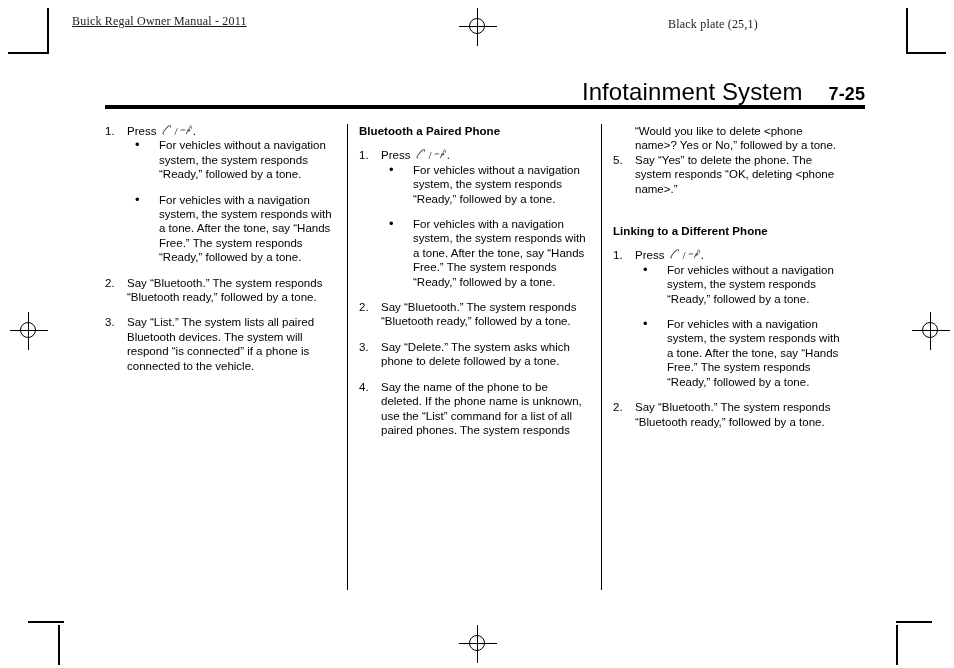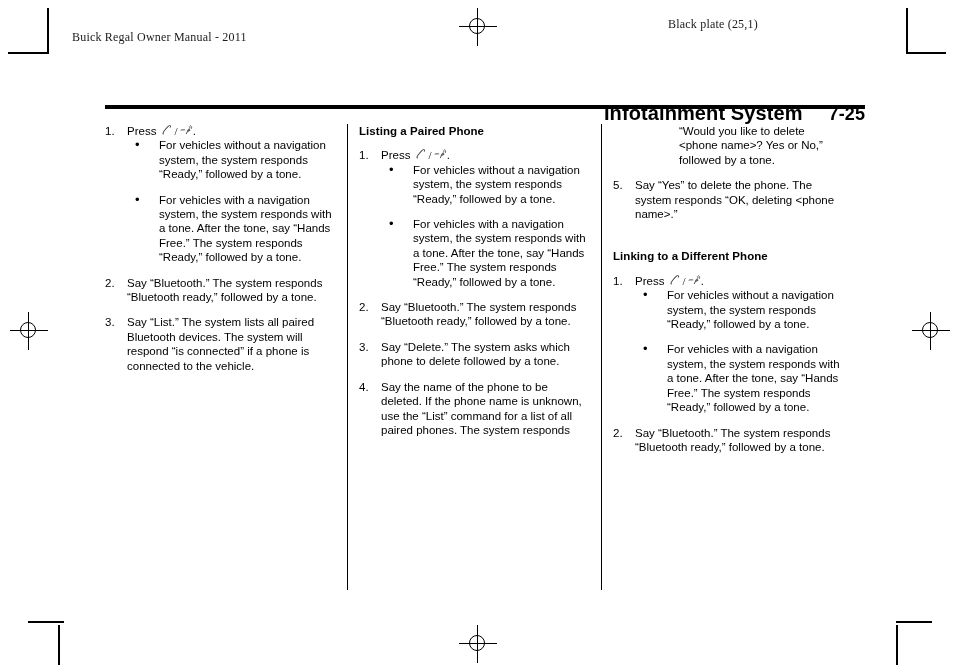--- a/index.html
+++ b/index.html
@@ -55,38 +55,37 @@
 
   
   .running-head {
     position: absolute;
     font-family: "Liberation Serif", serif;
     font-size: 12px;
     color: #1a1a1a;
     white-space: nowrap;
     letter-spacing: .2px;
   }
-  #head-left  { left: 72px;  top: 30px; }
+  #head-left  { left: 72px;  top: 14px; text-decoration: underline; }
   #head-right { left: 668px; top: 17px; text-align: center; }
 
   
   #title-row {
     position: absolute;
     left: 105px;
     top: 78px;
     width: 760px;
     display: flex;
     justify-content: flex-end;
     align-items: baseline;
   }
   #title-row .sec-title {
-    font-size: 20px;
-    font-weight: bold;
+    font-size: 24px;
+    font-weight: normal;
     letter-spacing: .1px;
-    margin-top: 24px;
   }
   #title-row .sec-page {
     font-size: 18px;
     font-weight: bold;
     margin-left: 26px;
     letter-spacing: .1px;
   }
   #title-rule {
     position: absolute;
     left: 105px;
@@ -159,22 +158,20 @@
     padding-left: 8px;
     box-sizing: border-box;
     font-size: 13px;
     line-height: 14.4px;
   }
   .bullet .body { flex: 1; }
 
   
   .cont {
     display: flex;
-    margin-bottom: 11px;
-    gap: 44px;
   }
   .cont .num { width: 22px; flex: 0 0 22px; }
   .cont .body { flex: 1; }
 
   
   .glyph {
     display: inline-block;
     vertical-align: -2px;
   }
   .glyph svg { display: block; }
@@ -269,21 +266,21 @@
         <span class="num">3.</span>
         <span class="body">Say “List.” The system lists all paired Bluetooth devices. The system will respond “is connected” if a phone is connected to the vehicle.</span>
       </div>
     </div>
 
     <div class="col-gap">
         <div class="rule"></div>
       </div>
 
     <div class="col">
-      <h3 class="subhead">Listing a Paired Phone</h3>
+      <h3 class="subhead">Bluetooth a Paired Phone</h3>
 
       <div class="step">
         <span class="num">1.</span>
         <span class="body"><span>Press</span>
           <span class="glyph"><svg width="13" height="13" viewBox="0 0 13 13">
                 <path d="M10.6 1.6c-.5-.6-1.5-.6-2.4.2C6.9 3 5.1 5.1 3.6 7.1c-.9 1.2-1.3 2.3-1 3 .2.4.7.5 1 .2.3-.3.2-.7 0-1-.2-.4 0-1 .7-1.9C5.7 5.6 7.4 3.6 8.7 2.5c.6-.5 1.1-.6 1.3-.3.2.2.1.5-.1.8-.2.2-.2.5 0 .6.2.2.5.1.7-.1.4-.6.5-1.4 0-1.9z" fill="#333"></path>
               </svg></span><span class="slash">/</span><span class="glyph"><svg width="13" height="13" viewBox="0 0 13 13">
                 <path d="M1.2 6.2c.5-.8 1-.9 1.4-.3.3.5.6.5.9 0 .3-.6.8-.6 1.1 0" stroke="#333" stroke-width="1" fill="none" stroke-linecap="round"></path>
                 <path d="M6.4 9.6c.6-1.3 1.4-3 2.1-4.3.3-.6.9-.6 1 0 .1.6-.3 1.3-.8 1.8" stroke="#333" stroke-width=".9" fill="none" stroke-linecap="round"></path>
                 <path d="M7.6 7.1c.8-.1 1.6-.2 2.3-.5" stroke="#333" stroke-width=".8" fill="none" stroke-linecap="round"></path>

